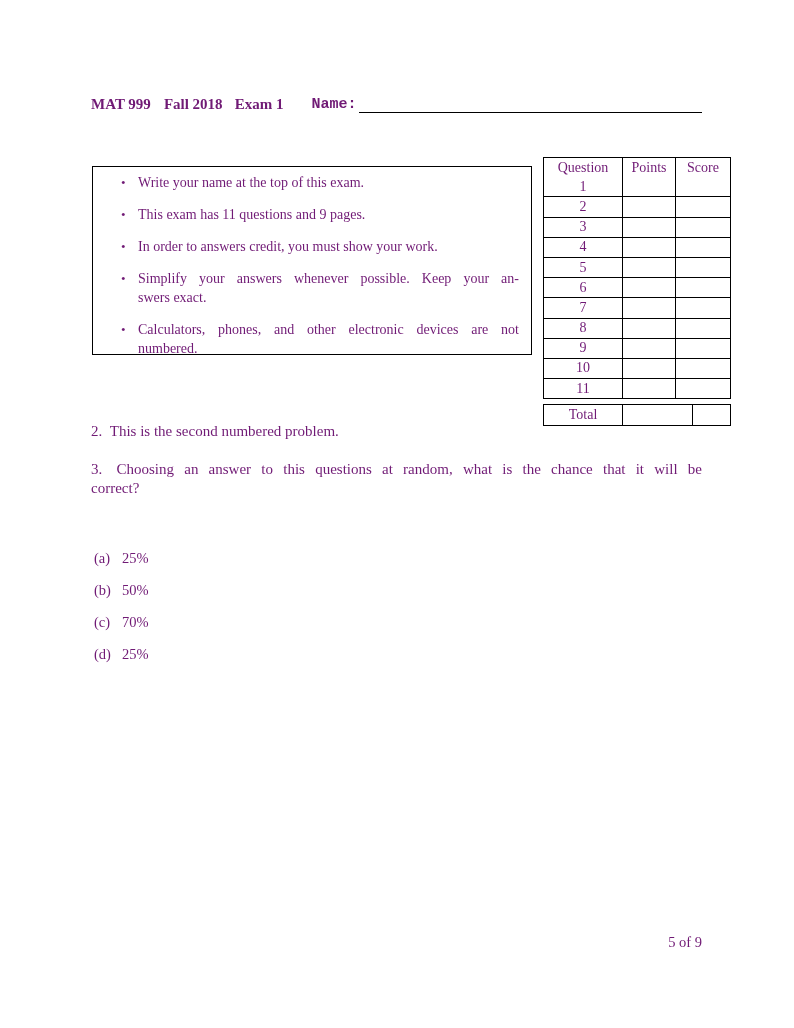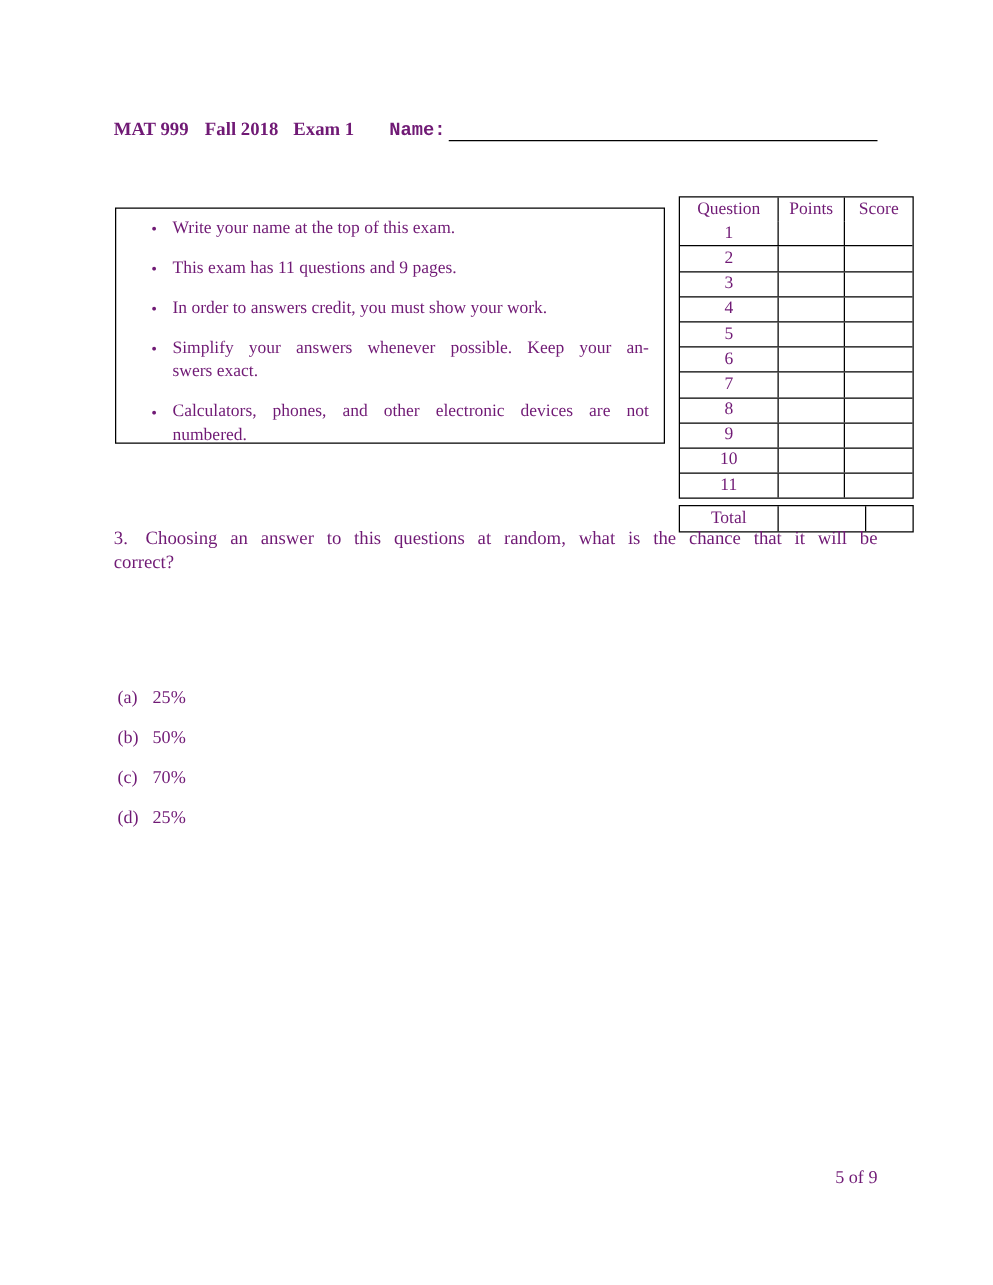--- a/index.html
+++ b/index.html
@@ -214,20 +214,23 @@
     </div>
     <div class="bullet-item">
       <span class="bullet">•</span>
       <div class="iline full">Calculators, phones, and other electronic devices are not</div>
       <div class="iline">numbered.</div>
     </div>
   </div>
 
   <div class="problems">
     <div class="problem">
+      <div class="pline"><span class="pnum">2.</span> <span>This is the second numbered problem.</span></div>
+    </div>
+    <div class="problem">
       <div class="pline full"><span class="pnum">3.</span> <span>Choosing an answer to this questions at random, what is the chance that it will be</span></div>
       <div class="pline">correct?</div>
     </div>
   </div>
 
   <div class="choices">
     <div class="choice">
       <span class="clabel">(a)</span>
       <span class="cval">25%</span>
     </div>

